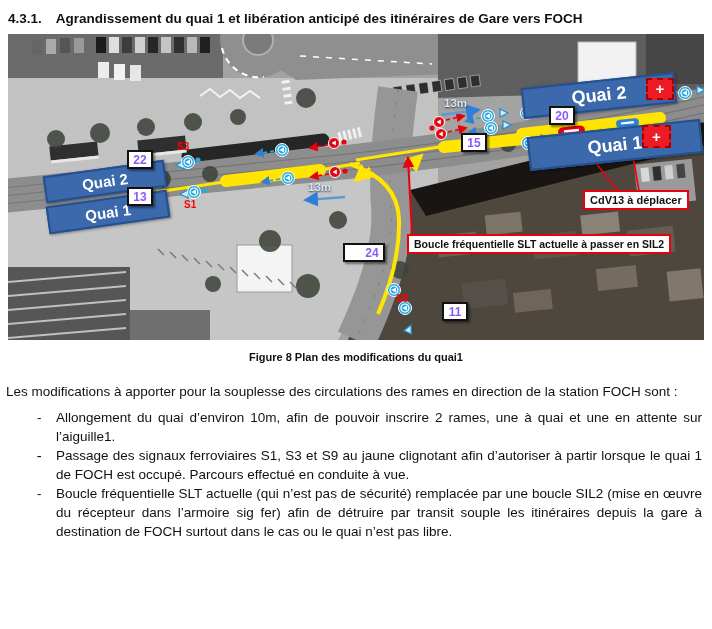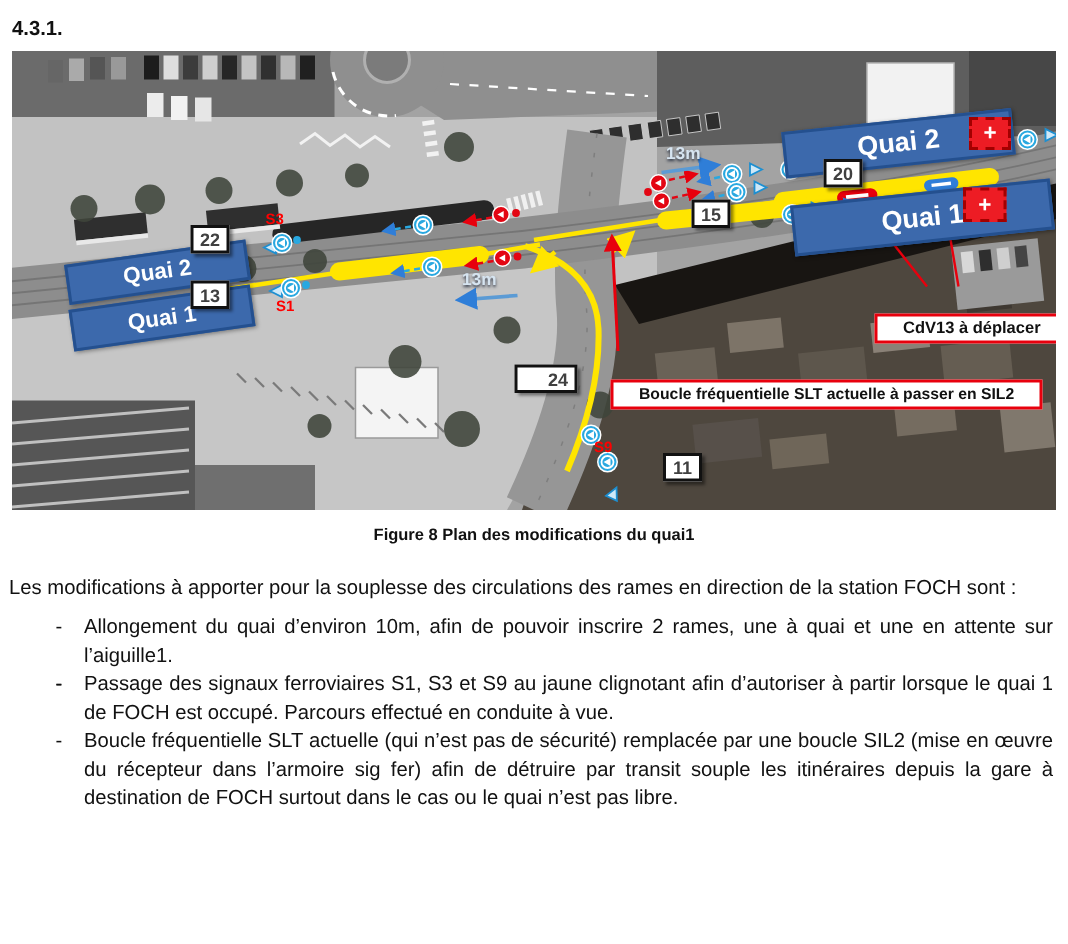--- a/index.html
+++ b/index.html
@@ -10,44 +10,45 @@
   .heading{display:flex;gap:14px;margin:9px 8px 6px 8px;font-size:13.5px;font-weight:bold;line-height:19px;}
 
   
   .map{position:relative;width:696px;height:306px;margin-left:8px;overflow:hidden;background:#a3a3a3;}
   .map svg{position:absolute;left:0;top:0;}
 
   .overlay{position:absolute;z-index:5;}
   .quai{display:flex;align-items:center;justify-content:center;background:#3c69ac;border:2px solid #24508f;color:#fff;font-weight:bold;box-shadow:1px 1px 3px rgba(0,0,0,.4);}
   .quai.small{font-size:15px;}
   .quai.big{font-size:18px;}
-  .marker{display:flex;align-items:center;justify-content:center;width:22px;height:15px;background:#fff;border:2px solid #111;font-size:12px;font-weight:bold;box-shadow:2px 2px 2px rgba(0,0,0,.45);color:#404040;}
+  .marker{display:flex;align-items:center;justify-content:center;width:22px;height:15px;background:#fff;border:2px solid #111;font-size:12px;font-weight:bold;box-shadow:2px 2px 2px rgba(0,0,0,.45);color:#8b5cf6;}
   .slabel{font-size:10px;font-weight:bold;color:#f00;}
   .dist{font-size:11.5px;font-weight:bold;color:#d6e4f0;text-shadow:0 1px 2px rgba(10,20,40,.8);}
-  .callout{background:#fff;border:2px solid #e8000d;color:#111;font-weight:bold;padding:2px 17px;white-space:nowrap;margin-top:19px;}
+  .callout{background:#fff;border:2px solid #e8000d;color:#111;font-weight:bold;padding:2px 5px;white-space:nowrap;}
   .callout.cdv{font-size:11px;}
   .callout.boucle{font-size:10.5px;}
   .plusbox{display:flex;align-items:center;justify-content:center;background:#ed1c24;border:2px dashed #a30000;color:#fff;font-size:15px;font-weight:bold;line-height:14px;}
 
   
   .caption{margin-top:11px;text-align:center;font-size:11px;font-weight:bold;}
 
   
   .intro{margin:19px 9px 0 6px;font-size:13.5px;line-height:19px;text-align:justify;}
   ul.mods{margin:7px 10px 0 32px;padding:0;}
   ul.mods li{position:relative;list-style:none;padding-left:24px;font-size:13.5px;line-height:19px;text-align:justify;}
   ul.mods li .dash{position:absolute;left:5px;top:0;}
 </style>
 </head>
 <body>
 
 <div class="page">
 
   <div class="heading">
     <span>4.3.1.</span>
+    <span>Agrandissement du quai 1 et libération anticipé des itinéraires de Gare vers FOCH</span>
   </div>
 
   <div class="map">
     <svg width="696" height="306" viewBox="0 0 696 306">
       <defs>
         <marker id="mY" viewBox="0 0 10 10" refX="8" refY="5" markerWidth="6" markerHeight="6" orient="auto">
             <path d="M0,0 L10,5 L0,10 z" fill="#ffe500"></path>
           </marker>
         <marker id="mR" viewBox="0 0 10 10" refX="8" refY="5" markerWidth="6" markerHeight="6" orient="auto">
             <path d="M0,0 L10,5 L0,10 z" fill="#e8000d"></path>

